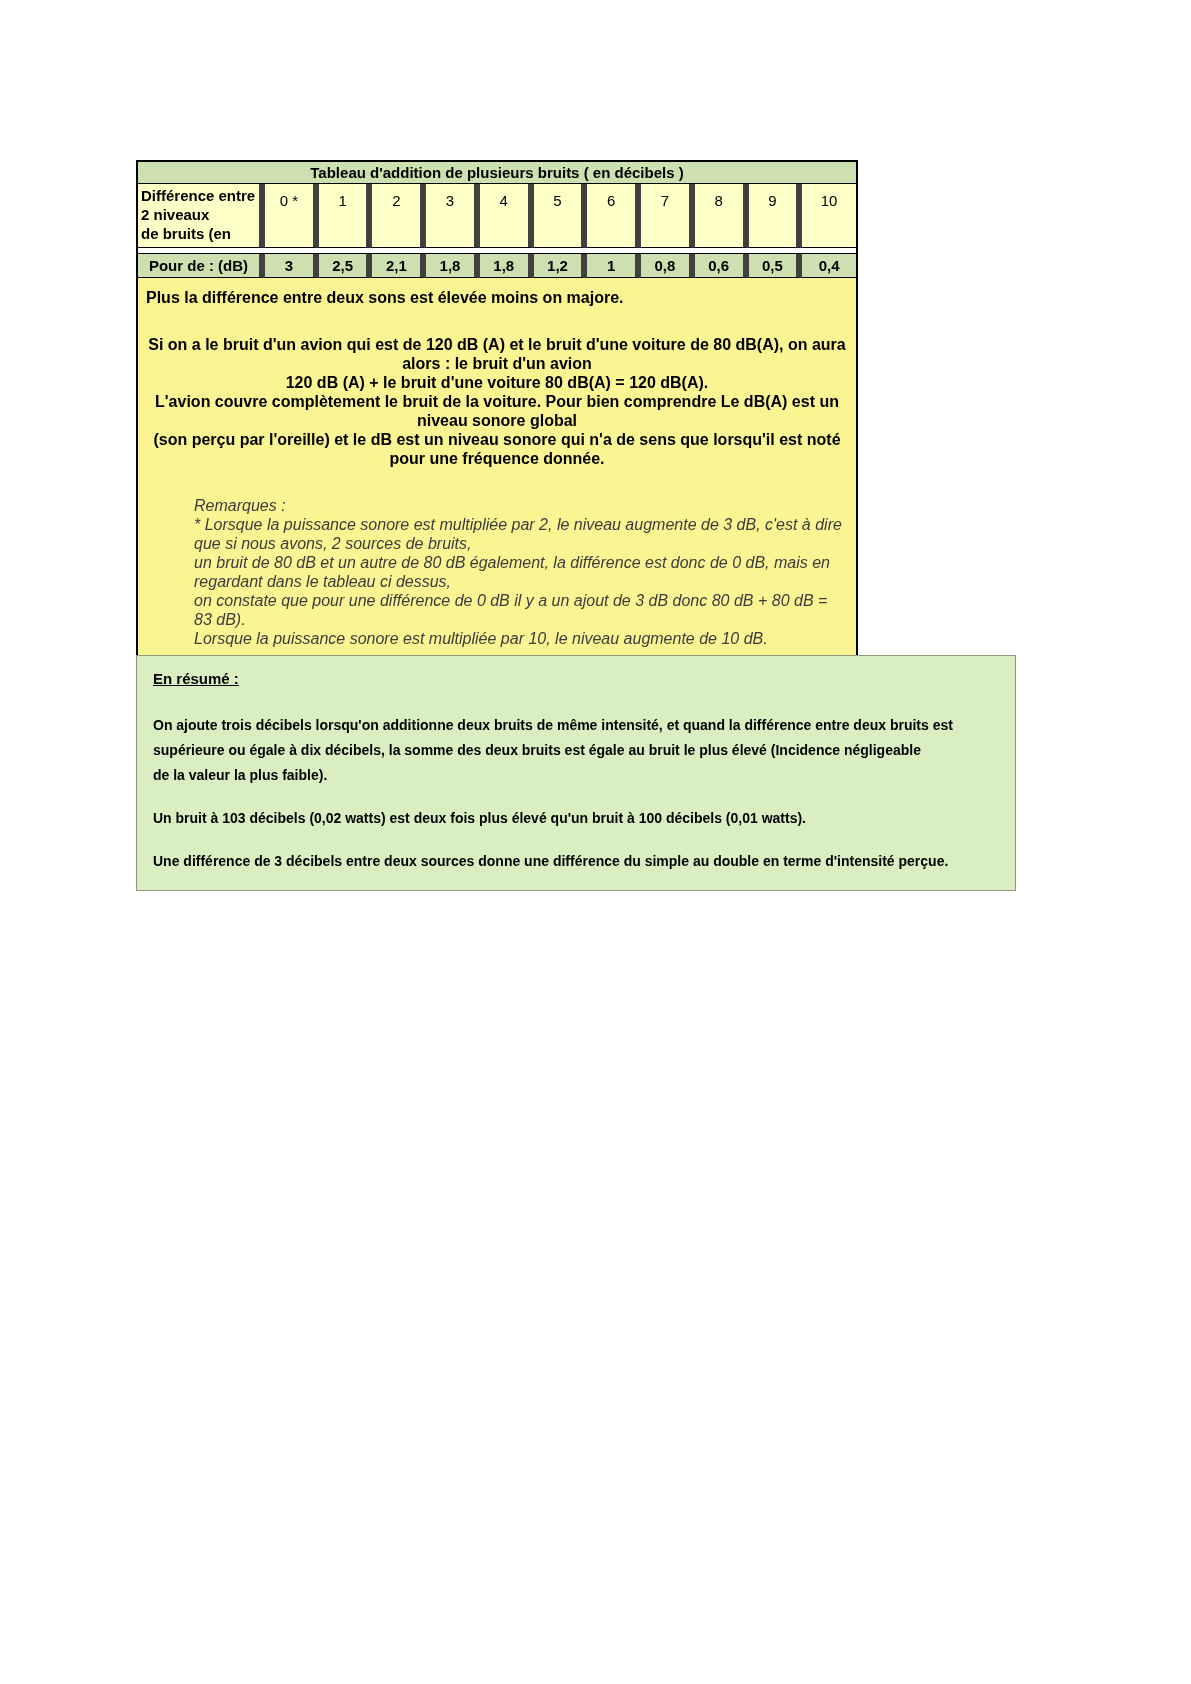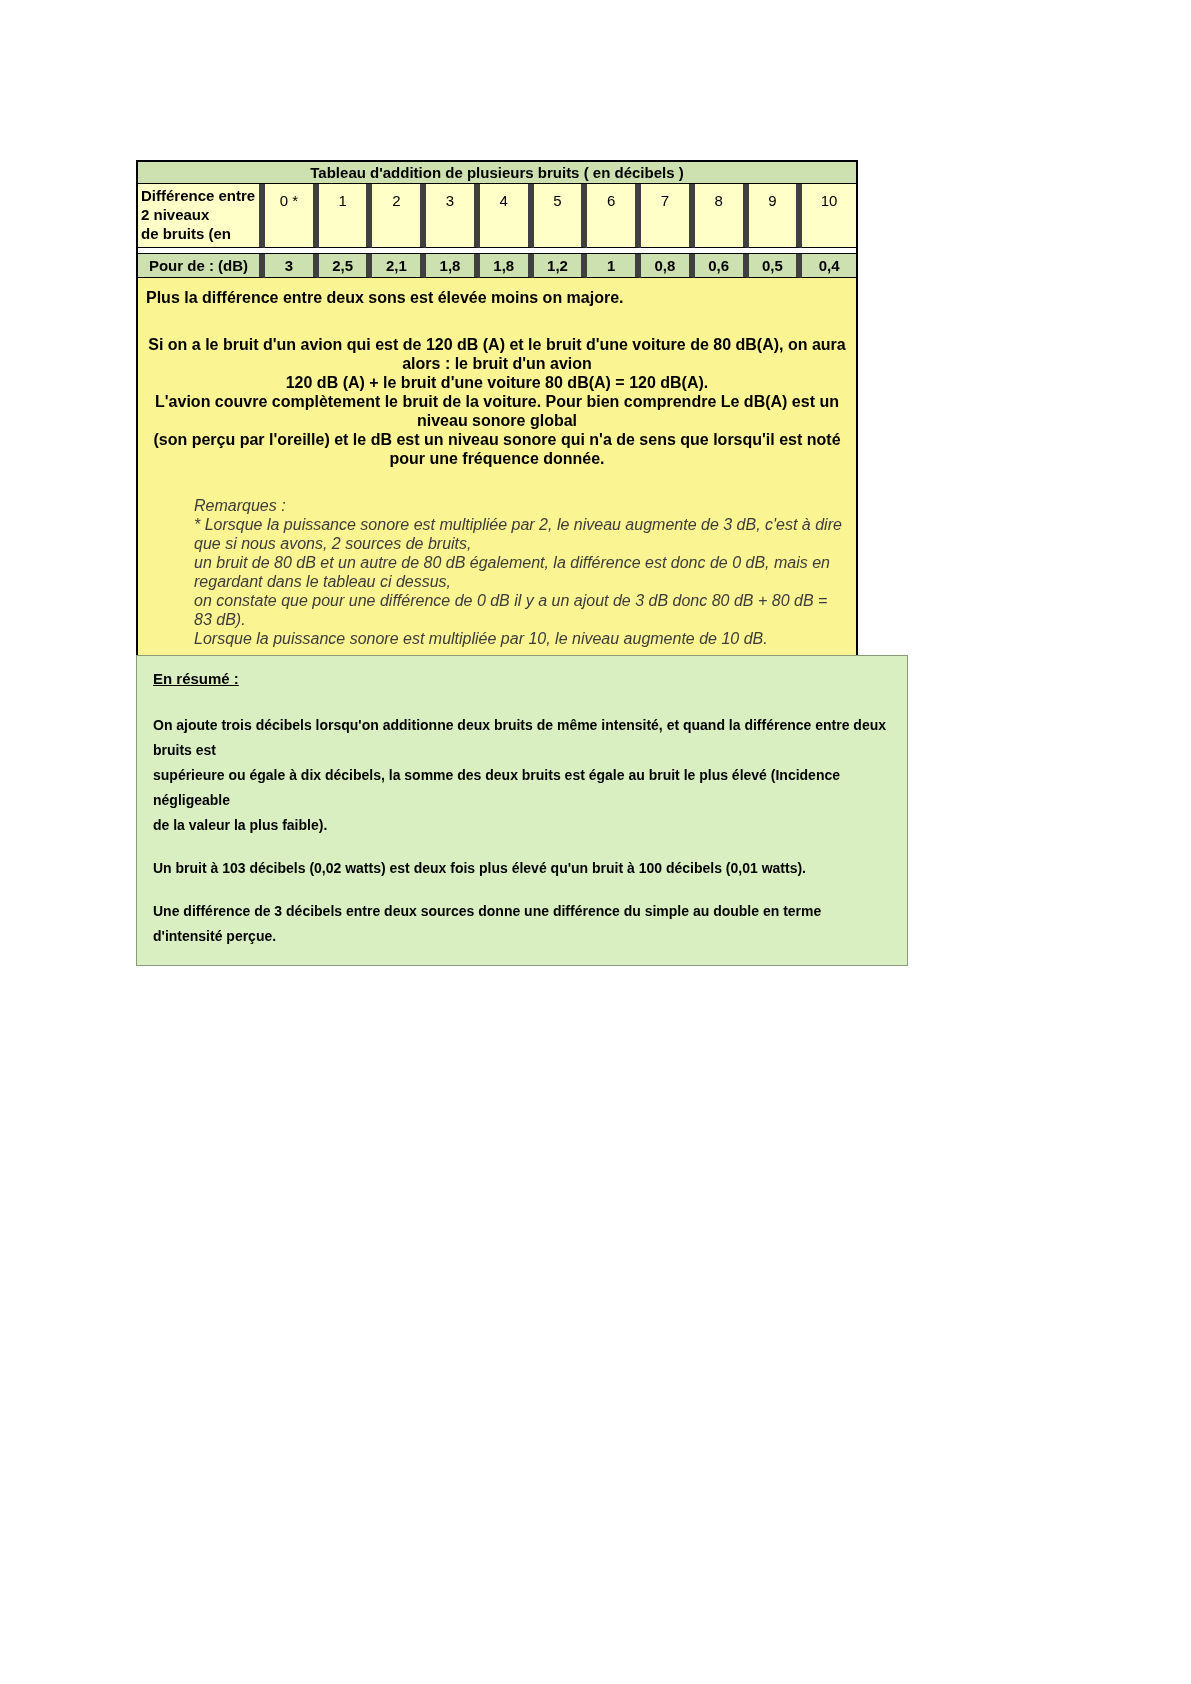--- a/index.html
+++ b/index.html
@@ -107,21 +107,21 @@
     color: #3c3c3c;
     line-height: 19px;
     margin-left: 48px;
   }
 
   
   .summary-box {
     position: absolute;
     left: 136px;
     top: 655px;
-    width: 772px;
+    width: 880px;
     min-height: 222px;
     background: #d9efc2;
     border: 1px solid #8a9a7a;
     box-sizing: border-box;
     padding: 14px 16px 16px 16px;
   }
   .summary-heading {
     font-weight: bold;
     text-decoration: underline;
     font-size: 15px;

